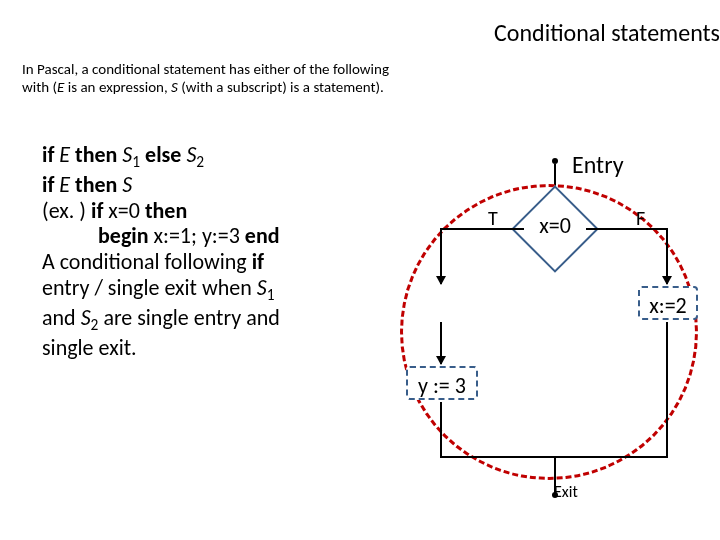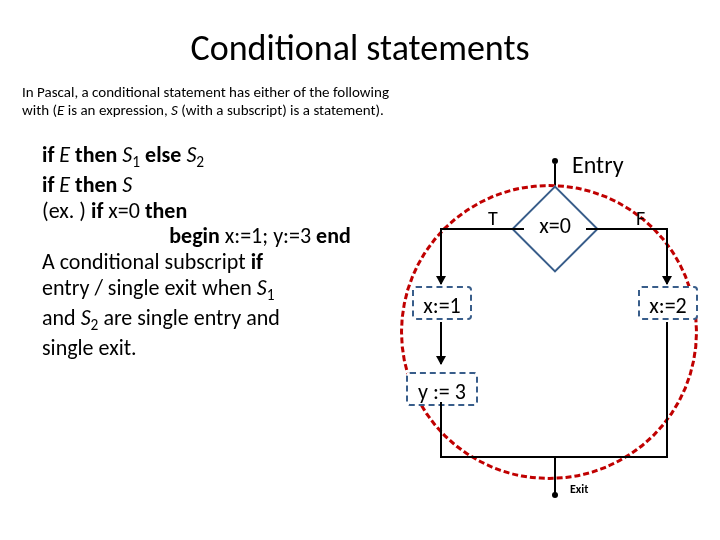--- a/index.html
+++ b/index.html
@@ -5,41 +5,40 @@
   * { box-sizing: border-box; margin: 0; padding: 0; }
   body {
     width: 720px; height: 540px;
     background: #fff;
     font-family: Calibri, Arial, sans-serif;
     color: #000;
     position: relative;
     overflow: hidden;
   }
   .title {
-    text-align: center;
-    font-size: 36px;
+    text-align: right;
+    font-size: 24px;
     font-weight: 400;
     padding-top: 18px;
     padding-bottom: 14px;
-    margin-top: 8px;
   }
   .intro {
     font-size: 15px;
     line-height: 1.18;
     padding: 0 22px;
   }
   .content {
     position: absolute;
     left: 22px; top: 142px;
     width: 400px;
     font-size: 22px;
     line-height: 1.18;
   }
   .indent1 { padding-left: 20px; }
-  .indent2 { padding-left: 76px; text-align: center; }
+  .indent2 { padding-left: 76px; }
   .indent3 { padding-left: 60px; }
   sub { font-size: 0.7em; vertical-align: sub; }
   em.it { font-style: italic; }
   b { font-weight: 700; }
 
   .diagram {
     position: absolute;
     left: 400px; top: 152px;
     width: 300px; height: 360px;
   }
@@ -82,34 +81,34 @@
     position:absolute;
     border:2px dashed #385d8a;
     background:#fff;
     text-align:center;
     font-size:22px;
     border-radius:4px;
     padding-top:4px;
   }
   .box-x1 { left:12px; top:134px; width:60px; height:34px; }
   .box-x2 { left:238px; top:134px; width:60px; height:34px; }
-  .box-y3 { left:6px; top:220px; width:72px; height:34px; }
+  .box-y3 { left:6px; top:214px; width:72px; height:34px; }
   
   .lv2 { position:absolute; left:40px; top:170px; width:2px; height:42px; background:#000; }
   .lv2::after { content:""; position:absolute; left:-4px; bottom:-1px; border-left:5px solid transparent; border-right:5px solid transparent; border-top:9px solid #000; }
   
   .lv3 { position:absolute; left:40px; top:250px; width:2px; height:56px; background:#000; }
   .lh2 { position:absolute; left:40px; top:304px; width:116px; height:2px; background:#000; }
   
   .rv2 { position:absolute; left:266px; top:170px; width:2px; height:136px; background:#000; }
   .rh2 { position:absolute; left:154px; top:304px; width:114px; height:2px; background:#000; }
   
   .ev { position:absolute; left:154px; top:304px; width:2px; height:38px; background:#000; }
   .exit-dot { position:absolute; left:152px; top:340px; width:6px; height:6px; background:#000; border-radius:50%; }
-  .exit-label { position:absolute; left:170px; top:330px; font-size:12px;font-weight:bold; }
+  .exit-label { position:absolute; left:154px; top:330px; font-size:16px; }
 </style>
 </head>
 <body>
 
 <div class="title">Conditional statements</div>
 
 <div class="intro">
   <span>In Pascal, a conditional statement has either of the following</span><br>
   <span>with (</span><em class="it">E</em><span> is an expression, </span><em class="it">S</em><span> (with a subscript) is a statement).</span>
 </div>
@@ -121,21 +120,21 @@
   <div class="indent1">
     <b>if </b><em class="it">E</em><b> then </b><em class="it">S</em>
   </div>
   <div class="indent1">
     <span>(ex. ) </span><b>if </b><span>x=0 </span><b>then</b>
   </div>
   <div class="indent2">
     <b>begin </b><span>x:=1; y:=3 </span><b>end</b>
   </div>
   <div class="indent1">
-    <span>A conditional subscript </span><b>if</b>
+    <span>A conditional following </span><b>if</b>
   </div>
   <div class="indent1">
     <span>entry / single exit when </span><em class="it">S</em><sub>1</sub>
   </div>
   <div class="indent1">
     <span>and </span><em class="it">S</em><sub>2</sub><span> are single entry and</span>
   </div>
   <div class="indent1">
     <span>single exit.</span>
   </div>
@@ -147,21 +146,20 @@
   <div class="entry-line"></div>
   <div class="ellipse"></div>
   <div class="diamond"></div>
   <div class="diamond-label">x=0</div>
   <div class="t-label">T</div>
   <div class="f-label">F</div>
   <div class="lh1"></div>
   <div class="lv1"></div>
   <div class="rh1"></div>
   <div class="rv1"></div>
-  <div class="box box-x1">x:=1</div>
   <div class="box box-x2">x:=2</div>
   <div class="lv2"></div>
   <div class="box box-y3">y := 3</div>
   <div class="lv3"></div>
   <div class="lh2"></div>
   <div class="rv2"></div>
   <div class="rh2"></div>
   <div class="ev"></div>
   <div class="exit-dot"></div>
   <div class="exit-label">Exit</div>

